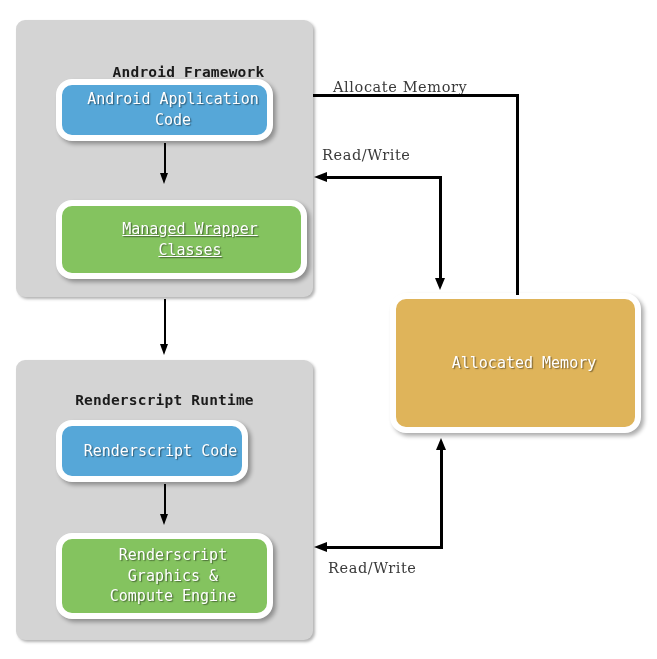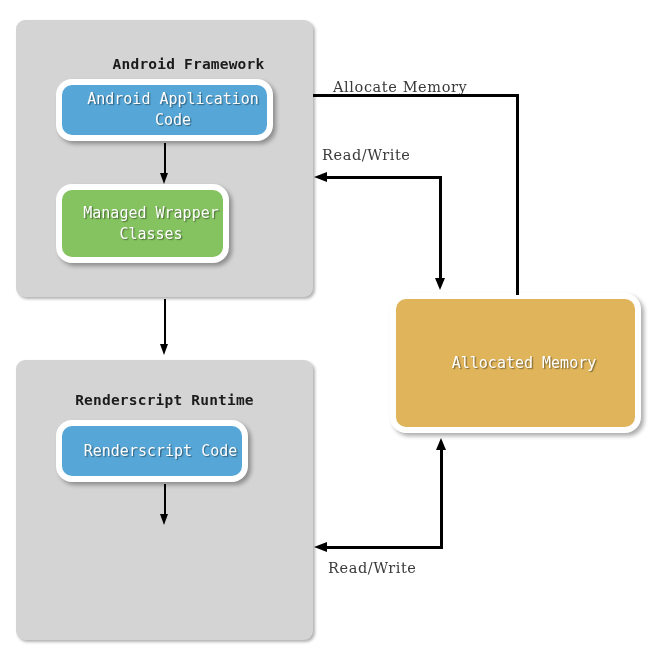--- a/index.html
+++ b/index.html
@@ -105,50 +105,55 @@
     white-space: pre;
     letter-spacing: 0.6px;
   }
 </style>
 </head>
 <body>
 
 <div id="canvas">
 
   <div class="group" style="left:16px; top:20px; width:297px; height:277px;">
-    <div class="group-title" style="top:36px;margin-left:48px;">Android Framework</div>
+    <div class="group-title" style="top:44px;margin-left:48px;">Android Framework</div>
   </div>
 
   <div class="node blue" style="left:56px; top:79px; width:217px; height:62px;">
     <span>Android Application
 Code</span>
   </div>
 
   <div class="ln v" style="left:164px; top:143px; height:33px;"></div>
   <div class="arrow thin down" style="left:160px; top:173px;"></div>
 
-  <div class="node green" style="left:56px; top:184px; width:173px; height:79px;">
+  <div class="node green" style="left:56px; top:200px; width:251px; height:79px;text-decoration:underline;">
     <span>Managed Wrapper
 Classes</span>
   </div>
 
   <div class="ln v" style="left:164px; top:299px; height:48px;"></div>
   <div class="arrow thin down" style="left:160px; top:344px;"></div>
 
   <div class="group" style="left:16px; top:360px; width:297px; height:280px;">
     <div class="group-title" style="top:32px;text-align:center;">Renderscript Runtime</div>
   </div>
 
   <div class="node blue" style="left:56px; top:420px; width:192px; height:62px;">
     <span>Renderscript Code</span>
   </div>
 
   <div class="ln v" style="left:164px; top:484px; height:33px;"></div>
   <div class="arrow thin down" style="left:160px; top:514px;"></div>
 
+  <div class="node green" style="left:56px; top:533px; width:217px; height:86px;">
+    <span>Renderscript
+Graphics &amp;
+Compute Engine</span>
+  </div>
 
   <div class="node gold" style="left:390px; top:293px; width:251px; height:140px;">
     <span>Allocated Memory</span>
   </div>
 
   <div class="edge-label" style="left:333px; top:79px;text-align:right;">Allocate Memory</div>
   <div class="ln thick h" style="left:313px; top:94px; width:206px;"></div>
   <div class="ln thick v" style="left:516px; top:94px; height:201px;"></div>
 
   <div class="edge-label" style="left:322px; top:147px;">Read/Write</div>

